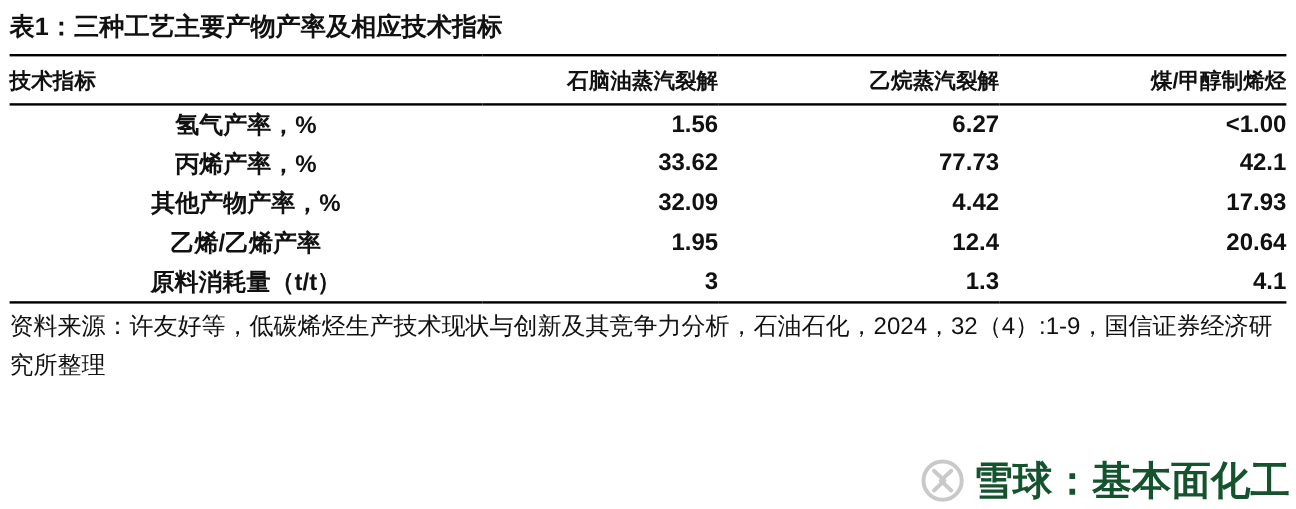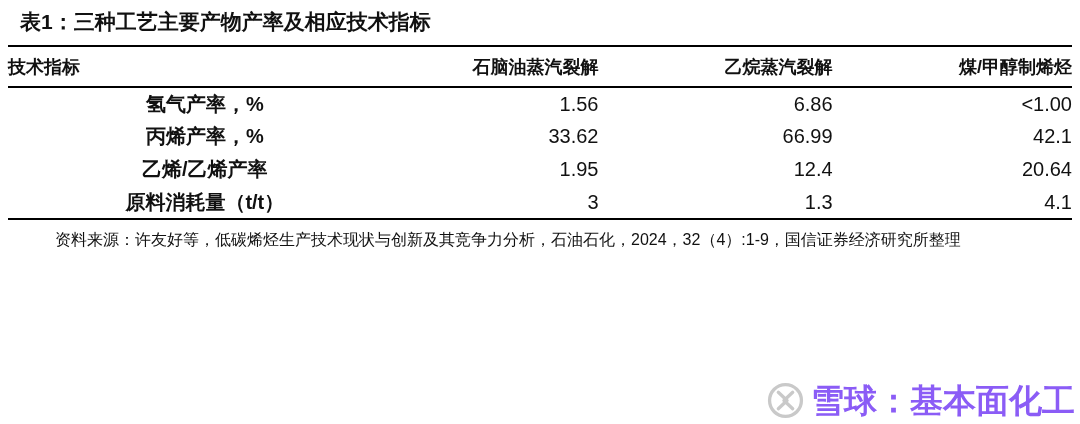--- a/index.html
+++ b/index.html
@@ -9,21 +9,21 @@
     background: #ffffff;
     color: #111111;
     font-family: "Liberation Sans", "DejaVu Sans", sans-serif;
     position: relative;
     overflow: hidden;
   }
   .page { padding: 5px 8px 0 8px; position: relative; }
   .title {
     font-size: 21px;
     font-weight: bold;
-    margin: 3px 0 9px 12px;
+    margin: 3px 0 9px 0;
     white-space: nowrap;
   }
   table.indicators {
     width: 100%;
     border-collapse: collapse;
     table-layout: fixed;
     border-top: 2.5px solid #000;
     border-bottom: 2.5px solid #000;
   }
   table.indicators th, table.indicators td { padding: 0; }
@@ -34,44 +34,43 @@
     border-bottom: 2px solid #000;
     text-align: right;
     vertical-align: middle;
   }
   thead th.col-label { text-align: left; }
   tbody td {
     font-size: 20px;
     height: 33px;
     text-align: right;
     vertical-align: middle;
-    font-weight: normal;
+    font-weight: bold;
   }
   tbody td.row-label {
     text-align: center;
     font-weight: bold;
   }
   .source {
-    font-size: 16px;
+    font-size: 20px;
     line-height: 33px;
     margin-top: 3px;
     position: relative;
     z-index: 1;
     color: #111;
-    margin-left: 47px;
   }
   .watermark {
     position: absolute;
     right: 5px;
     bottom: 5px;
     display: flex;
     align-items: center;
     gap: 7px;
     z-index: 0;
-    color: #8b5cf6;
+    color: #14532d;
     font-size: 33px;
     font-weight: bold;
     white-space: nowrap;
     line-height: 1;
   }
   .watermark svg { display: block; }
 </style>
 </head>
 <body>
 
@@ -91,28 +90,34 @@
         <th class="col-label">技术指标</th>
         <th>石脑油蒸汽裂解</th>
         <th>乙烷蒸汽裂解</th>
         <th>煤/甲醇制烯烃</th>
       </tr>
     </thead>
     <tbody>
       <tr>
         <td class="row-label">氢气产率，%</td>
         <td>1.56</td>
-        <td>6.86</td>
+        <td>6.27</td>
         <td>&lt;1.00</td>
       </tr>
       <tr>
         <td class="row-label">丙烯产率，%</td>
         <td>33.62</td>
-        <td>66.99</td>
+        <td>77.73</td>
         <td>42.1</td>
+      </tr>
+      <tr>
+        <td class="row-label">其他产物产率，%</td>
+        <td>32.09</td>
+        <td>4.42</td>
+        <td>17.93</td>
       </tr>
       <tr>
         <td class="row-label">乙烯/乙烯产率</td>
         <td>1.95</td>
         <td>12.4</td>
         <td>20.64</td>
       </tr>
       <tr>
         <td class="row-label">原料消耗量（t/t）</td>
         <td>3</td>

